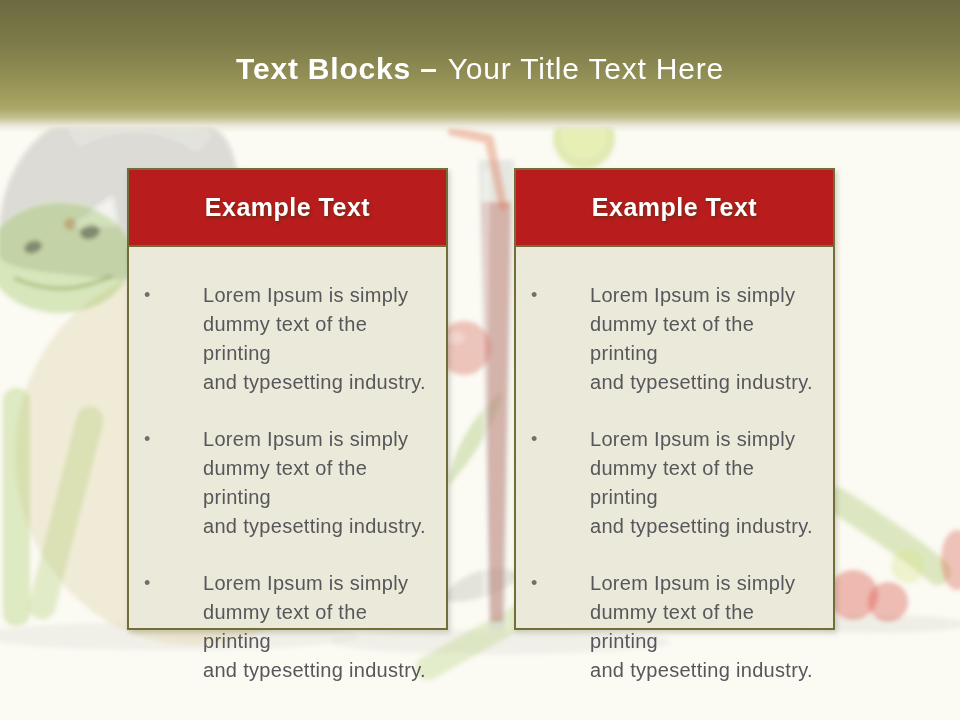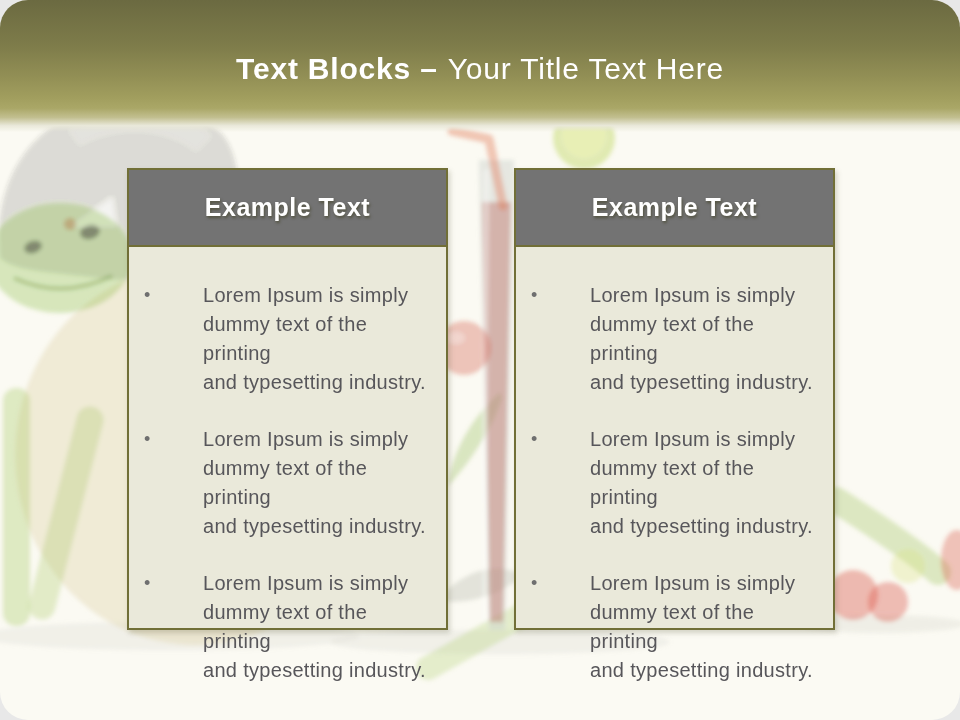--- a/index.html
+++ b/index.html
@@ -1,20 +1,19 @@
 <!DOCTYPE html>
 <html><head>
 <meta charset="utf-8">
 <style>
   html,body{margin:0;padding:0;background:#e8e8e8;}
   .slide{
     position:relative;width:960px;height:720px;overflow:hidden;
     background:#fbfaf3;
     font-family:"Liberation Sans",sans-serif;
-    border-radius:28px;
   }
   
   .bg-art{position:absolute;left:0;top:0;width:960px;height:720px;}
   
   .title-band{
     position:absolute;left:0;top:0;width:960px;height:132px;
     background:linear-gradient(180deg,
       #6b6a41 0%, #7e7c4a 35%, #928f55 58%, #a19e5e 74%,
       #aaa767 82%, #c2bf90 89%, #e8e7d8 95%, rgba(250,249,242,0) 100%);
   }
@@ -29,21 +28,21 @@
   .text-block{
     position:absolute;top:168px;width:321px;height:462px;
     border:2px solid #716f37;box-sizing:border-box;
     background:#eae9da;
     box-shadow:2px 3px 5px rgba(90,90,60,0.25);
   }
   .text-block.left{left:127px;}
   .text-block.right{left:514px;}
   .block-header{
     height:75px;border-bottom:2px solid #716f37;
-    background:#737373;
+    background:#b91c1c;
     display:flex;align-items:center;justify-content:center;
   }
   .block-header-label{
     color:#ffffff;font-size:25px;font-weight:bold;letter-spacing:0.5px;
     text-shadow:1px 2px 3px rgba(55,55,20,0.55);
   }
   .bullet-list{
     list-style:none;margin:0;padding:34px 8px 0 12px;
   }
   .bullet-item{

